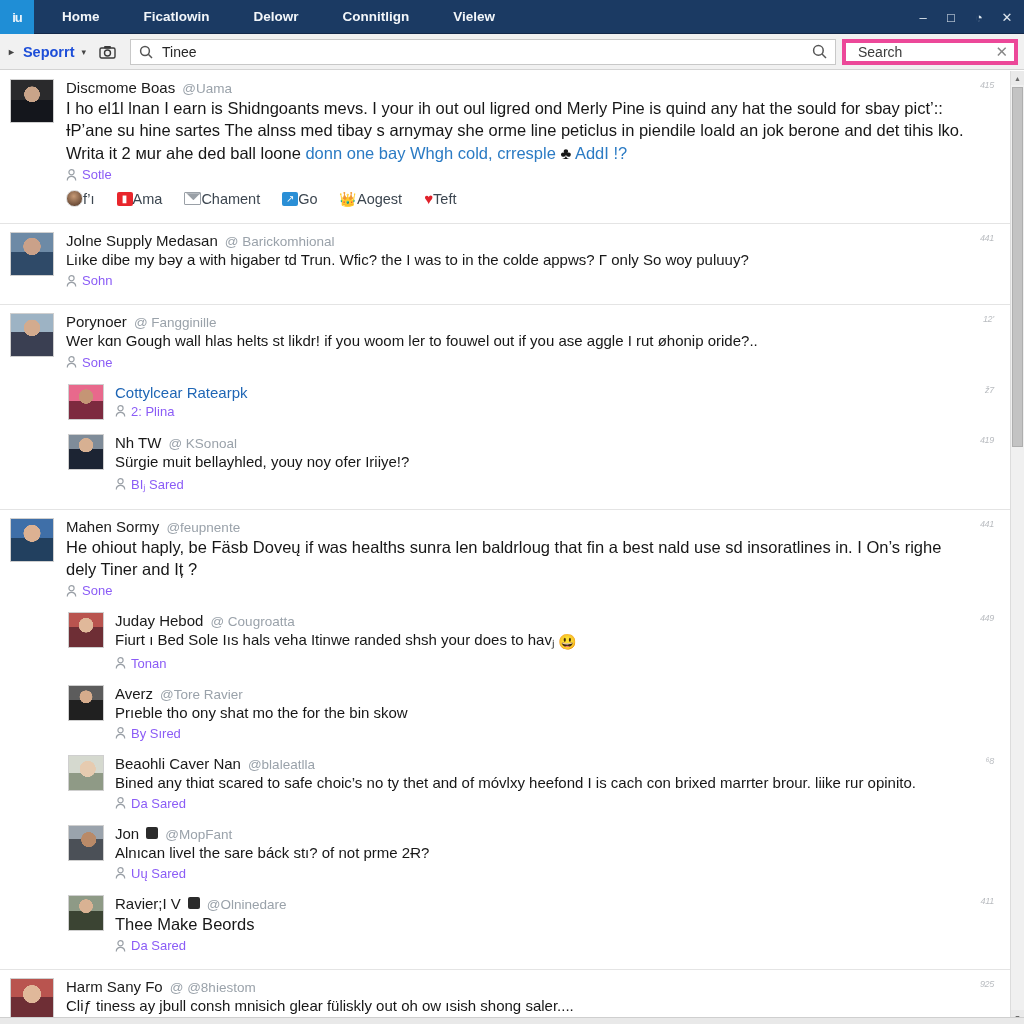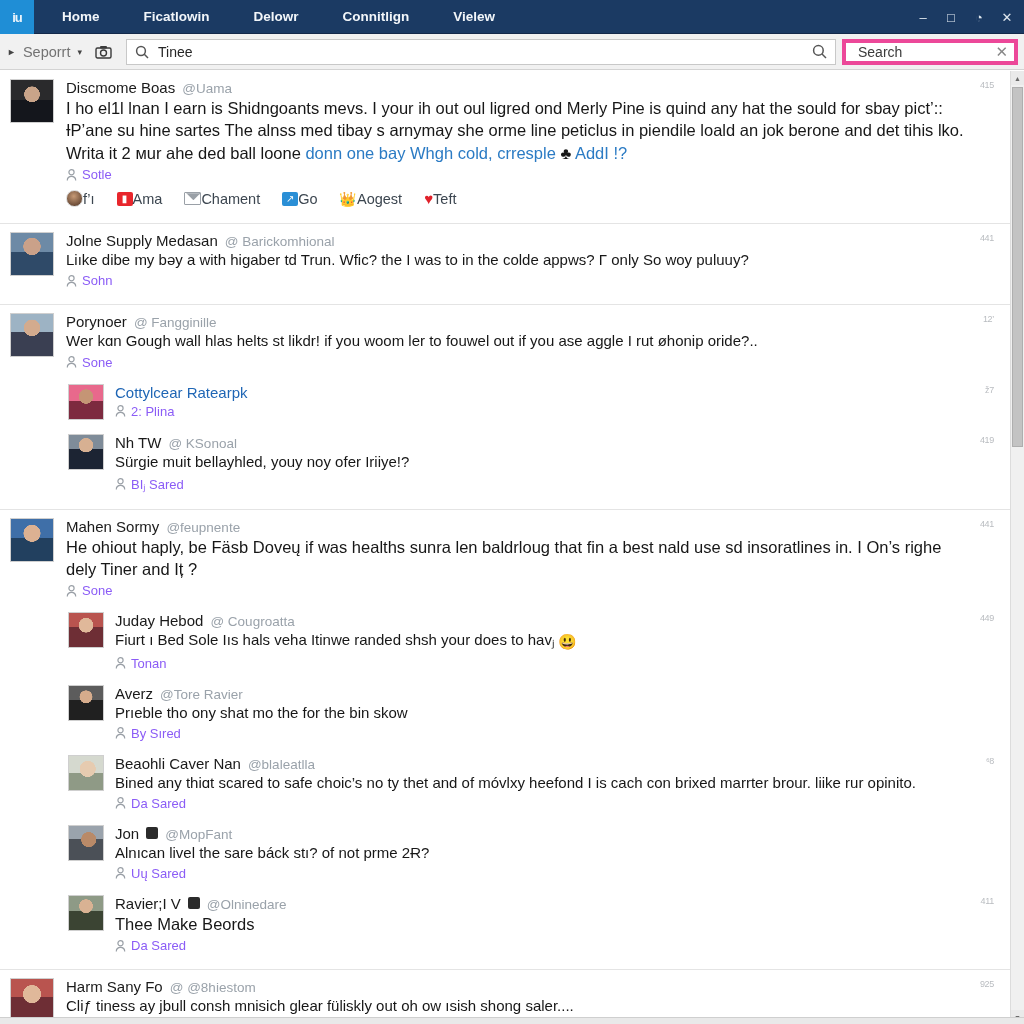--- a/index.html
+++ b/index.html
@@ -58,22 +58,23 @@
   .toolbar {
     height: 36px;
     background: #f1f1f1;
     border-bottom: 1px solid #d3d3d3;
     display: flex; align-items: center;
     padding: 0 6px 0 4px;
     gap: 6px;
   }
   .tool-caret { color:#444; font-size: 9px; padding: 0 1px 0 3px; }
   .tool-label {
-    font-size: 14.5px; color: #737373;
+    font-size: 14.5px; color: #1d4ed8;
     white-space: nowrap;
+    font-weight: bold;
   }
   .tool-arrow { font-size: 9px; color:#444; margin-left:1px; }
   .tool-icon-btn {
     width: 22px; height: 22px;
     display:flex; align-items:center; justify-content:center;
     color:#3a3a3a;
     margin-left: 4px;
   }
   .search-main {
     flex: 1 1 auto;
@@ -266,20 +267,21 @@
   .heart { color:#e0222b; font-size:15px; }
   .crown { font-size:14px; }
 
   .ts {
     position: absolute;
     right: 16px; top: 9px;
     font-size: 9px;
     color: #b9bcc0;
     letter-spacing: -0.3px;
     white-space: nowrap;
+    font-style: italic;
   }
   .gap { height: 10px; background:#fff; }
 
   
   .scrollbar {
     position:absolute; top:0; right:0; bottom:0; width:14px;
     background:#f0f0f0; border-left:1px solid #dcdcdc;
   }
   .sb-up, .sb-down {
     height:14px; display:flex;align-items:center;justify-content:center;

